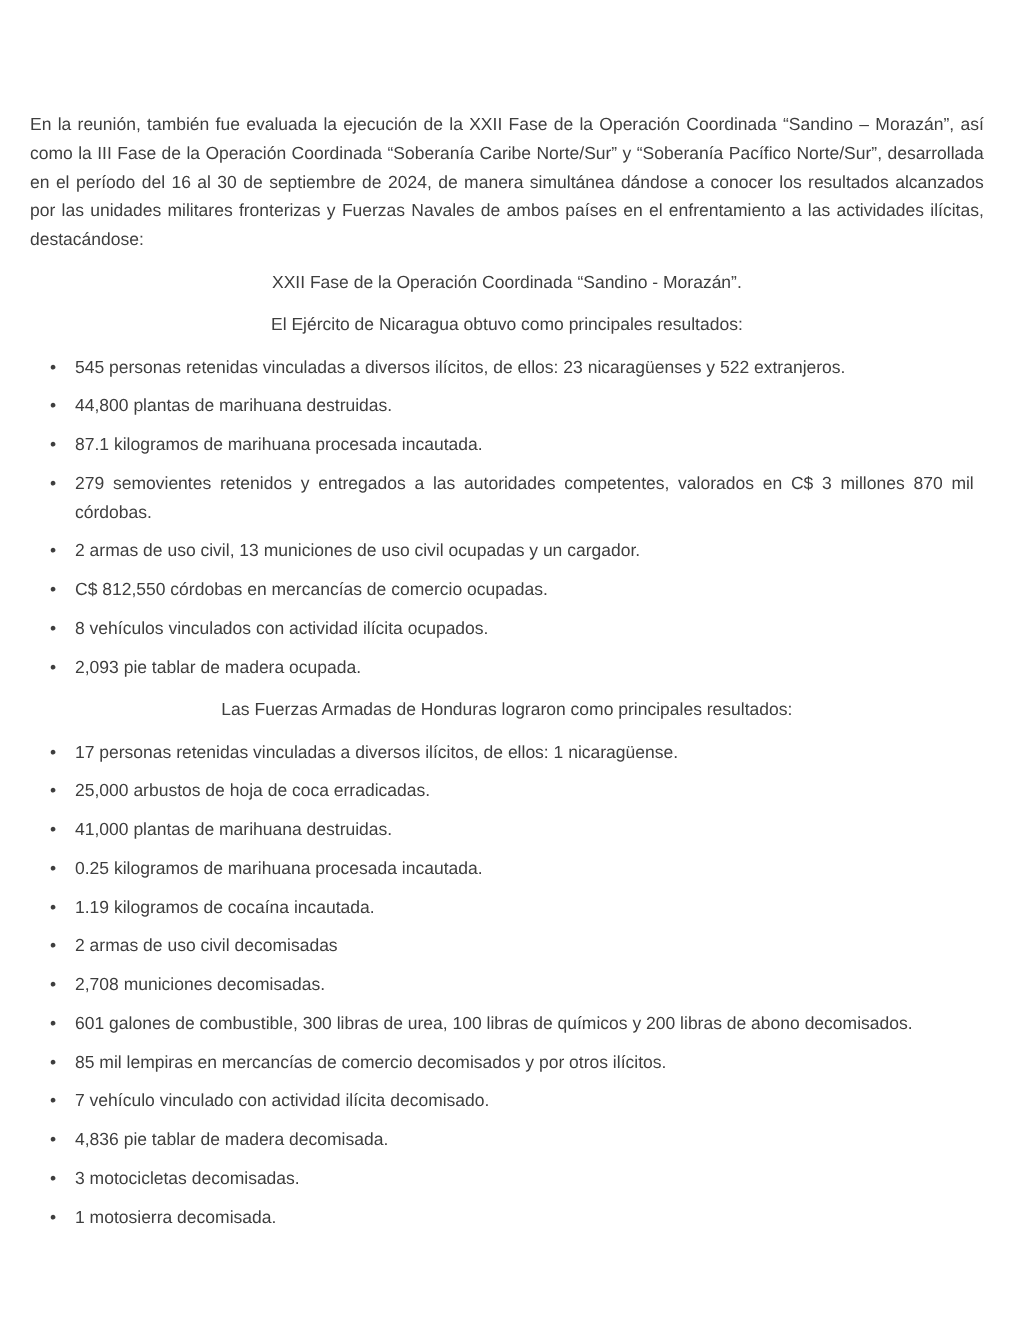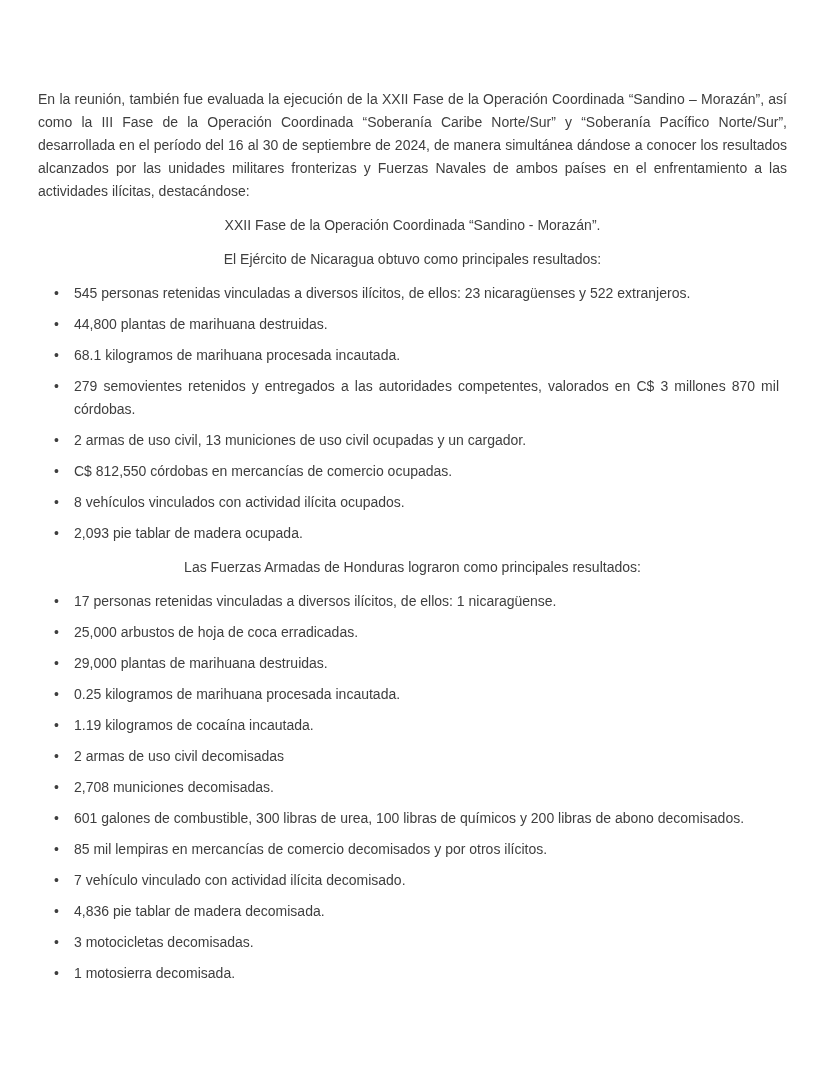--- a/index.html
+++ b/index.html
@@ -11,21 +11,21 @@
     width: 825px;
     height: 1068px;
     font-family: "Liberation Sans", sans-serif;
     color: #3e3e3e;
     overflow: hidden;
   }
   .page {
     box-sizing: border-box;
     width: 825px;
     height: 1068px;
-    padding: 88px 38px 0 38px;
+    padding: 88px 38px 0 24px;
     font-size: 14px;
     line-height: 23px;
   }
   .para {
     margin: 0 0 11px 0;
     text-align: justify;
   }
   .heading {
     margin: 0 0 11px 0;
     text-align: center;
@@ -55,34 +55,34 @@
 <div class="page">
   <p class="para">En la reunión, también fue evaluada la ejecución de la XXII Fase de la Operación Coordinada “Sandino – Morazán”, así como la III Fase de la Operación Coordinada “Soberanía Caribe Norte/Sur” y “Soberanía Pacífico Norte/Sur”, desarrollada en el período del 16 al 30 de septiembre de 2024, de manera simultánea dándose a conocer los resultados alcanzados por las unidades militares fronterizas y Fuerzas Navales de ambos países en el enfrentamiento a las actividades ilícitas, destacándose:</p>
 
   <p class="heading">XXII Fase de la Operación Coordinada “Sandino - Morazán”.</p>
 
   <p class="heading">El Ejército de Nicaragua obtuvo como principales resultados:</p>
 
   <ul class="results">
       <li>545 personas retenidas vinculadas a diversos ilícitos, de ellos: 23 nicaragüenses y 522 extranjeros.</li>
       <li>44,800 plantas de marihuana destruidas.</li>
-      <li>68.1 kilogramos de marihuana procesada incautada.</li>
+      <li>87.1 kilogramos de marihuana procesada incautada.</li>
       <li>279 semovientes retenidos y entregados a las autoridades competentes, valorados en C$ 3 millones 870 mil córdobas.</li>
       <li>2 armas de uso civil, 13 municiones de uso civil ocupadas y un cargador.</li>
       <li>C$ 812,550 córdobas en mercancías de comercio ocupadas.</li>
       <li>8 vehículos vinculados con actividad ilícita ocupados.</li>
       <li>2,093 pie tablar de madera ocupada.</li>
     </ul>
 
   <p class="heading">Las Fuerzas Armadas de Honduras lograron como principales resultados:</p>
 
   <ul class="results">
       <li>17 personas retenidas vinculadas a diversos ilícitos, de ellos: 1 nicaragüense.</li>
       <li>25,000 arbustos de hoja de coca erradicadas.</li>
-      <li>29,000 plantas de marihuana destruidas.</li>
+      <li>41,000 plantas de marihuana destruidas.</li>
       <li>0.25 kilogramos de marihuana procesada incautada.</li>
       <li>1.19 kilogramos de cocaína incautada.</li>
       <li>2 armas de uso civil decomisadas</li>
       <li>2,708 municiones decomisadas.</li>
       <li>601 galones de combustible, 300 libras de urea, 100 libras de químicos y 200 libras de abono decomisados.</li>
       <li>85 mil lempiras en mercancías de comercio decomisados y por otros ilícitos.</li>
       <li>7 vehículo vinculado con actividad ilícita decomisado.</li>
       <li>4,836 pie tablar de madera decomisada.</li>
       <li>3 motocicletas decomisadas.</li>
       <li>1 motosierra decomisada.</li>

